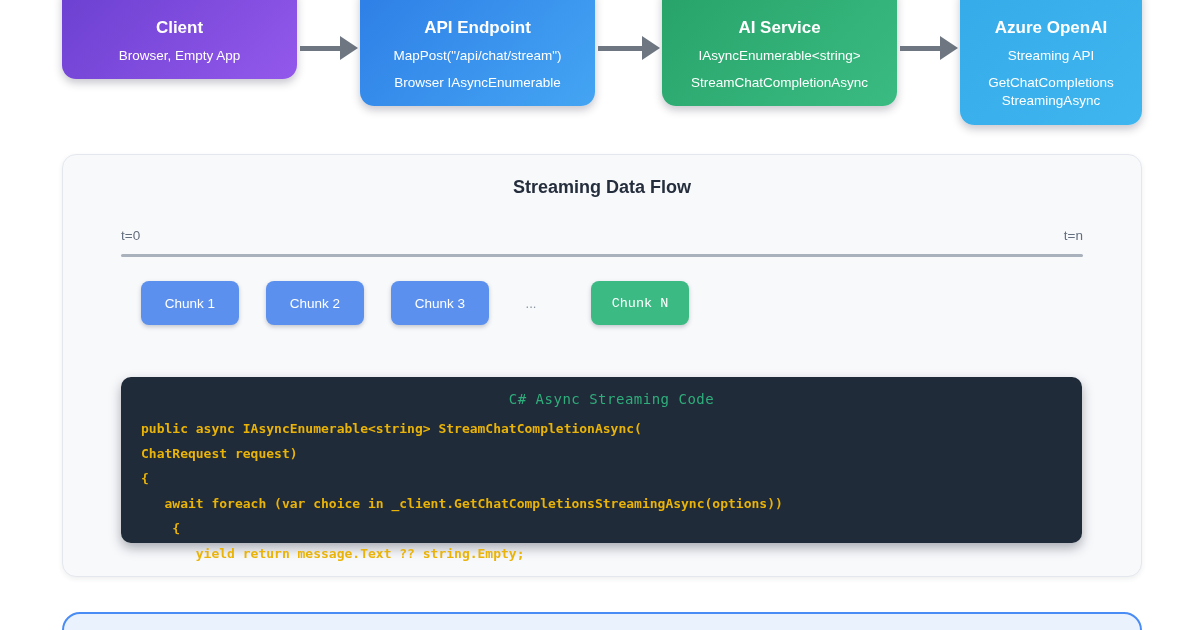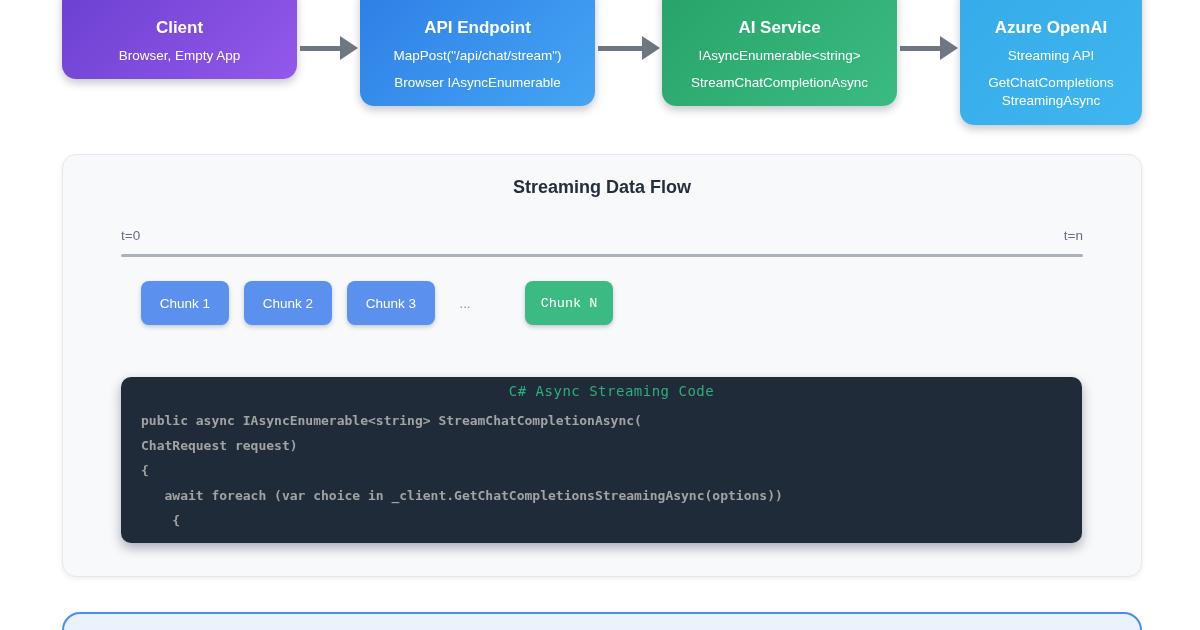--- a/index.html
+++ b/index.html
@@ -31,37 +31,37 @@
     background: #f8f9fb; border: 1px solid #e4e8ee; border-radius: 14px;
     box-shadow: 0 2px 5px rgba(40,50,70,0.08); }
   .stream-title { text-align: center; margin-top: 22px; font-size: 18px;
     font-weight: bold; color: #252e3d; }
   .timeline-labels { display: flex; justify-content: space-between;
     margin: 30px 58px 0 58px; font-size: 13.5px; color: #636e7e; gap: 16px; }
   .timeline-line { margin: 11px 58px 0 58px; height: 3px; background: #a9b1bc;
     border-radius: 2px; }
 
   .chunk-row { display: flex; align-items: center; margin: 24px 0 0 78px; }
-  .chunk { width: 88px; height: 44px; border-radius: 8px; color: #ffffff;
+  .chunk { width: 98px; height: 44px; border-radius: 8px; color: #ffffff;
     font-size: 13.5px; display: flex; align-items: center; justify-content: center;
-    margin-right: 15px; box-shadow: 0 2px 4px rgba(40,50,70,0.25); }
+    margin-right: 27px; box-shadow: 0 2px 4px rgba(40,50,70,0.25); }
   .chunk--blue { background: #5b90ee; }
   .chunk--green { background: #3cba83; margin-left: 30px; font-family: Liberation Mono, monospace; }
   .chunk-ellipsis { width: 30px; text-align: center; color: #8a94a2;
     font-size: 13px; margin-right: 15px; }
 
   
   .code-block { position: absolute; left: 58px; top: 222px; width: 961px; height: 166px;
     background: #1f2b38; border-radius: 10px; box-shadow: 0 5px 12px rgba(20,30,45,0.35);
-    padding: 6px 0 0 20px; }
+    padding: 14px 0 0 20px; }
   .code-title { text-align: center; font-family: "DejaVu Sans Mono", monospace;
     font-size: 14px; color: #2fae7c; letter-spacing: 0.5px; }
   .code-lines { margin-top: 9px; }
   .code-line { font-family: "DejaVu Sans Mono", monospace; font-size: 13px;
-    font-weight: bold; color: #a3a3a3; line-height: 25px; white-space: pre; }
+    font-weight: bold; color: #eab308; line-height: 25px; white-space: pre; }
 
   
   .bottom-panel { position: absolute; left: 62px; top: 612px; width: 1080px; height: 70px;
     background: #eaf2fd; border: 2px solid #4a8cf5; border-radius: 18px; }
 </style>
 </head>
 <body>
 
 <div class="canvas">
 
@@ -109,19 +109,20 @@
     </div>
 
     <div class="code-block">
       <div class="code-title">C# Async Streaming Code</div>
       <div class="code-lines">
         <div class="code-line">public async IAsyncEnumerable&lt;string&gt; StreamChatCompletionAsync(</div>
         <div class="code-line">ChatRequest request)</div>
         <div class="code-line">{</div>
         <div class="code-line">   await foreach (var choice in _client.GetChatCompletionsStreamingAsync(options))</div>
         <div class="code-line">    {</div>
+        <div class="code-line">       yield return message.Text ?? string.Empty;</div>
       </div>
     </div>
   </div>
 
   <div class="bottom-panel"></div>
 
 </div>
 
 </body></html>

